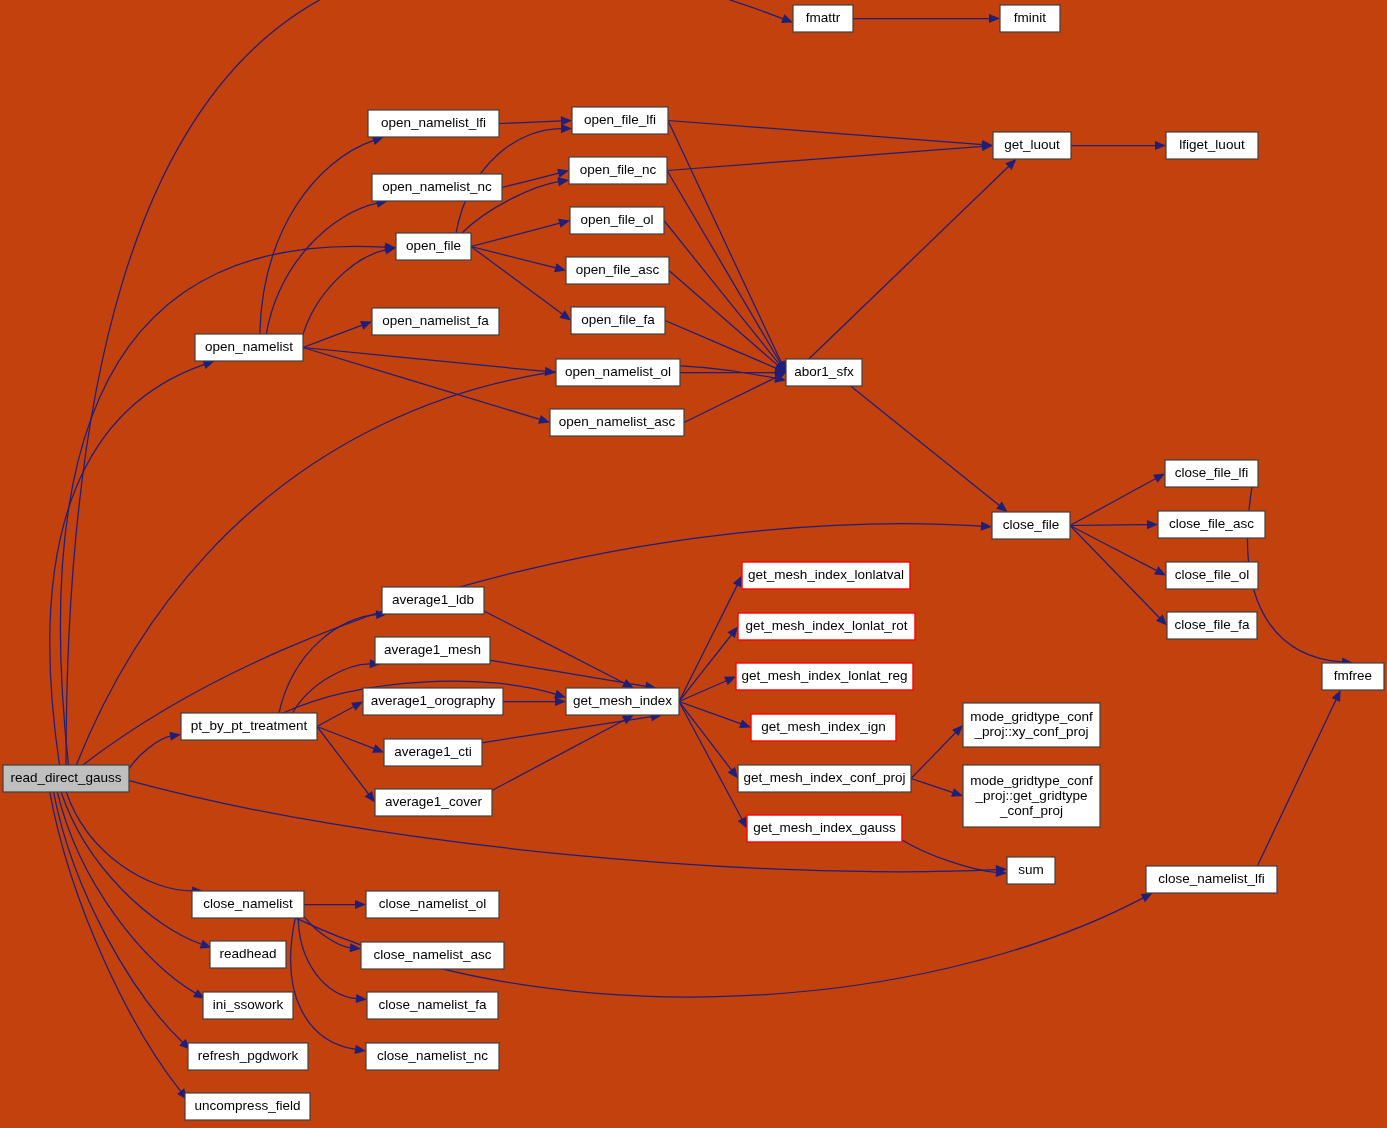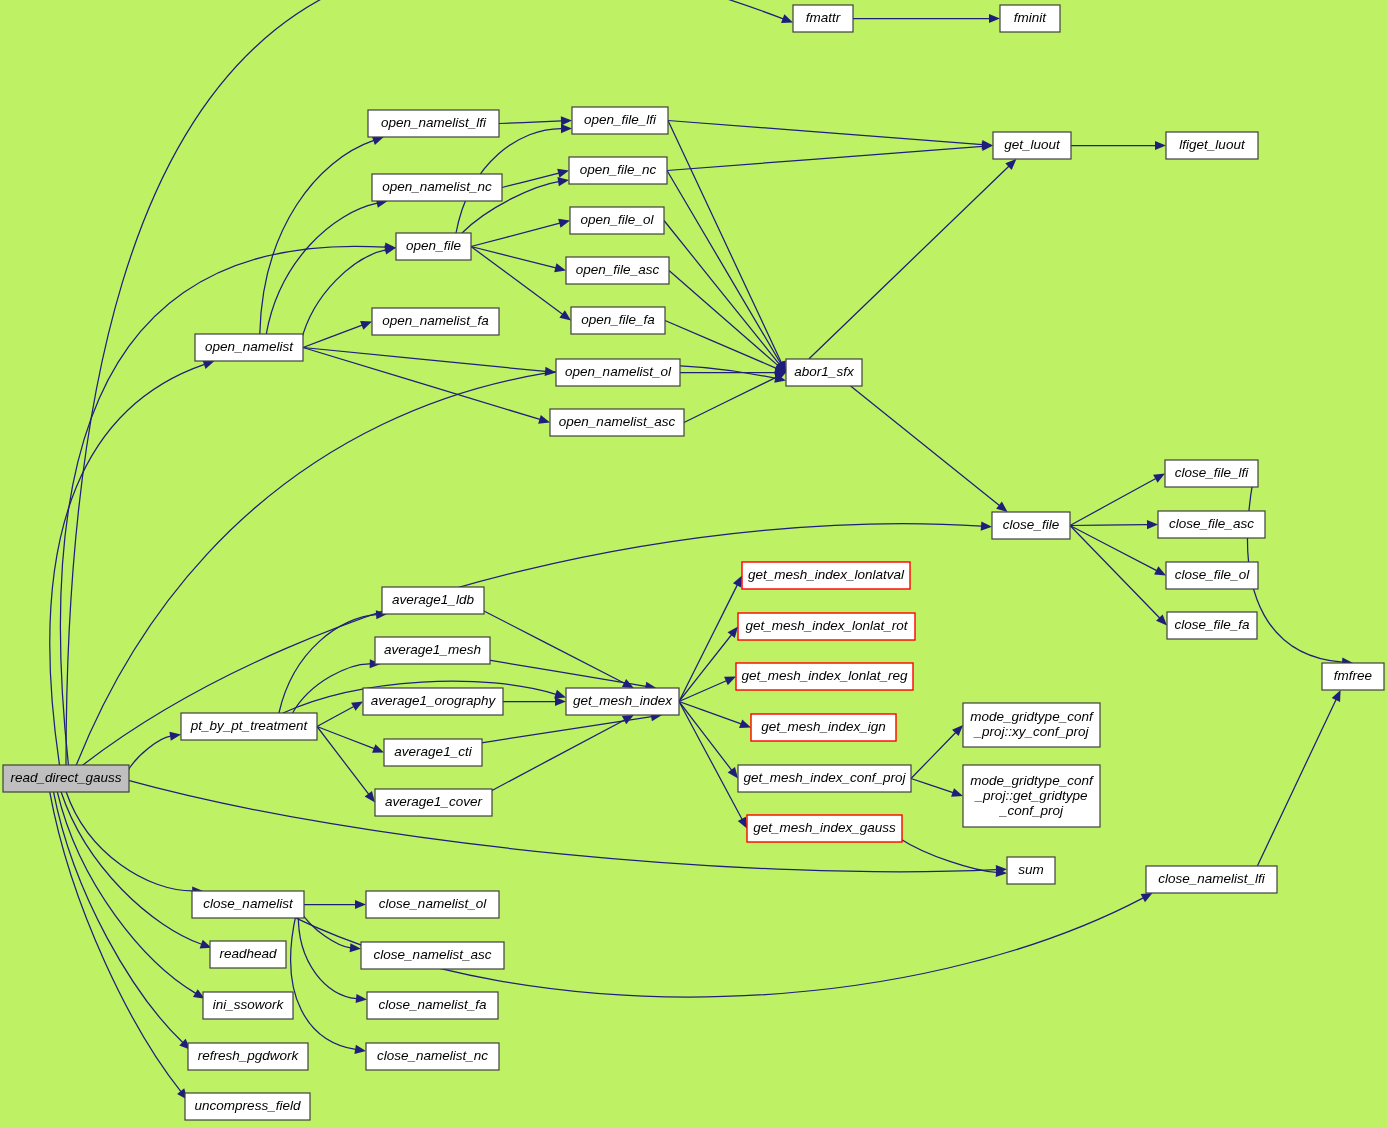--- a/index.html
+++ b/index.html
@@ -1,17 +1,17 @@
 <!DOCTYPE html>
 <html><head>
 <meta charset="utf-8">
 <style>
   html,body{margin:0;padding:0;background:#ffffff;}
   body{font-family:"Liberation Sans", sans-serif;}
-  #graph-root{position:relative;width:1387px;height:1128px;background:#bef264;overflow:hidden;font-style:italic;}
+  #graph-root{position:relative;width:1387px;height:1128px;background:#c2410c;overflow:hidden;}
   svg{display:block;}
   .node-label{font-family:"Liberation Sans", sans-serif;font-size:13.5px;fill:#000000;dominant-baseline:middle;text-anchor:middle;}
   .node-box{fill:#ffffff;stroke:#404040;stroke-width:1.2px;}
   .node-box.root{fill:#bfbfbf;stroke:#404040;}
   .node-box.red{fill:#ffffff;stroke:#ff0000;stroke-width:1.4px;}
   .edge{fill:none;stroke:#1f1f7a;stroke-width:1.25px;}
   .arrow{fill:#1f1f7a;stroke:none;}
 </style>
 </head>
 <body>

